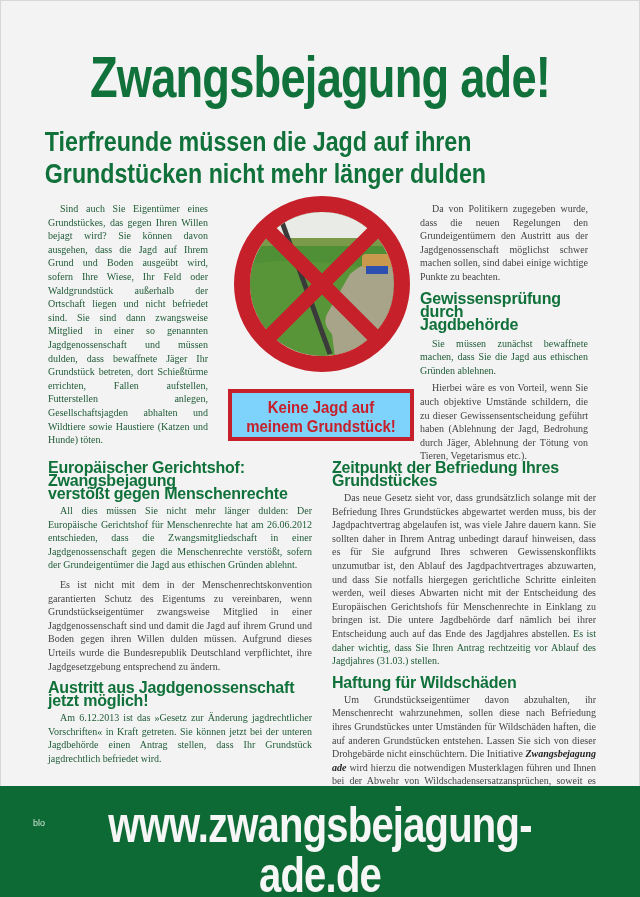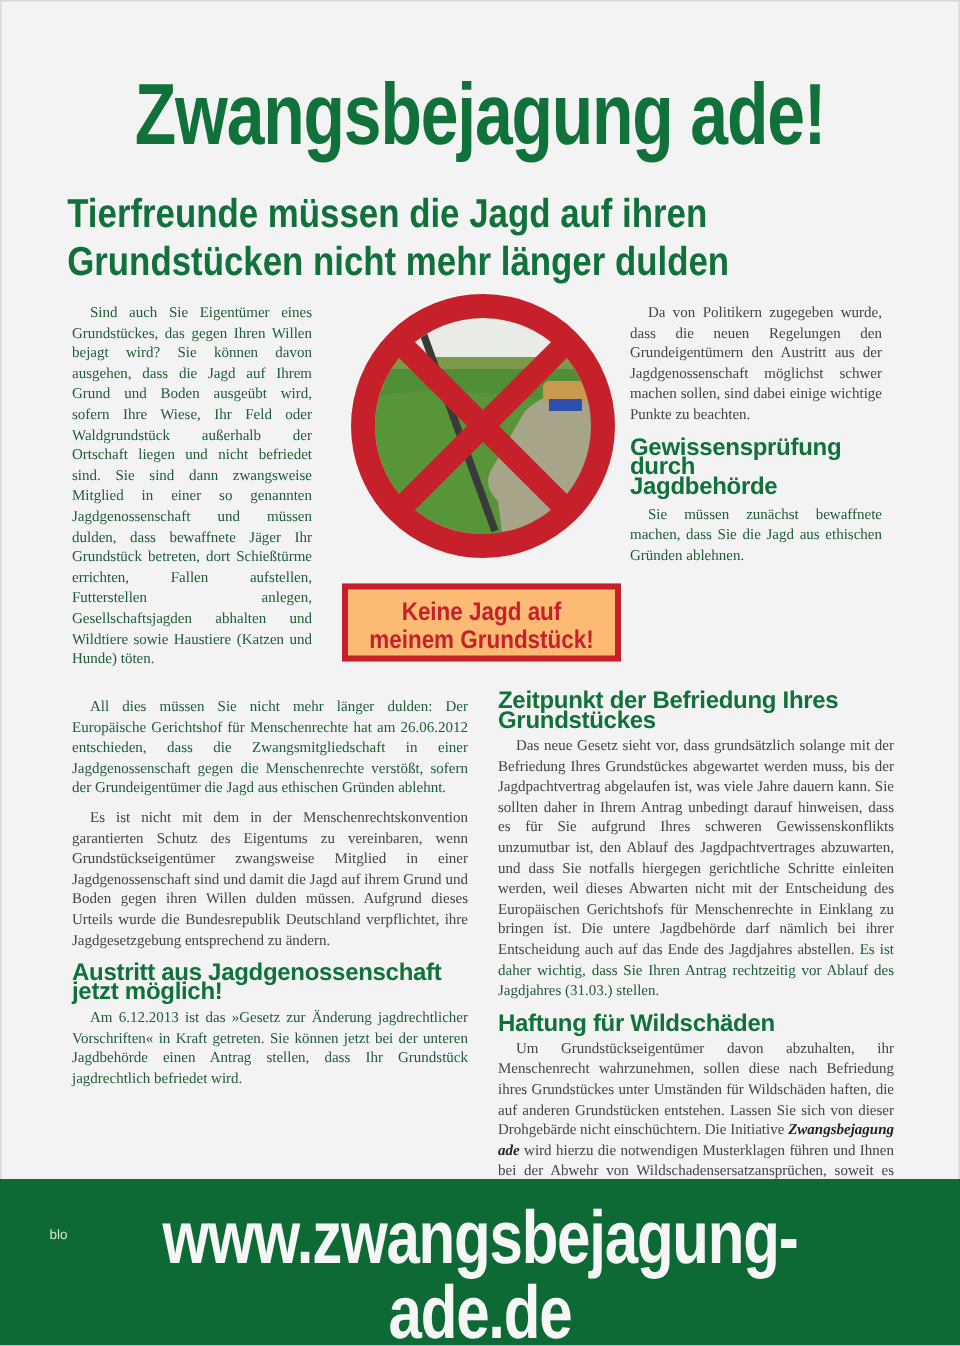--- a/index.html
+++ b/index.html
@@ -9,21 +9,21 @@
   .subtitle{position:absolute;left:0;top:126px;width:640px;font-family:"Liberation Sans",sans-serif;font-weight:bold;color:#10713a;font-size:27px;line-height:32px;}
   .subtitle span{display:block;transform:scaleX(0.86);transform-origin:center;}
   .txt{font-family:"Liberation Serif",serif;font-size:10px;line-height:13.6px;color:#2c3a30;text-align:justify;}
   .txt.green{color:#1f5b36;}
   .txt.grey{color:#444;}
   .txt p{margin:0;text-indent:12px;}
   .col-left-top{position:absolute;left:48px;top:202px;width:160px;}
   .col-right-top{position:absolute;left:420px;top:202px;width:168px;}
   .h2{font-family:"Liberation Sans",sans-serif;font-weight:bold;color:#10713a;font-size:16px;line-height:13px;text-align:left;letter-spacing:-0.2px;}
   .sign{position:absolute;left:232px;top:194px;width:180px;height:180px;}
-  .sign-label{position:absolute;left:228px;top:389px;width:186px;height:52px;border:4px solid #c6202a;box-sizing:border-box;background:#fdba74;text-align:center;font-family:"Liberation Sans",sans-serif;font-weight:bold;color:#c6202a;font-size:17px;line-height:19px;padding-top:5px;}
+  .sign-label{position:absolute;left:228px;top:389px;width:186px;height:52px;border:4px solid #c6202a;box-sizing:border-box;background:#7dd3fc;text-align:center;font-family:"Liberation Sans",sans-serif;font-weight:bold;color:#c6202a;font-size:17px;line-height:19px;padding-top:5px;}
   .sign-label span{display:block;transform:scaleX(0.88);}
   .sec-left{position:absolute;left:48px;top:461px;width:264px;}
   .sec-right{position:absolute;left:332px;top:461px;width:264px;}
   .footer{position:absolute;left:0;top:786px;width:640px;height:111px;background:#0e6a35;}
   .footer-url{position:absolute;left:0;top:14px;width:640px;text-align:center;font-family:"Liberation Sans",sans-serif;font-weight:bold;color:#f6f6f6;font-size:50px;line-height:1;transform:scaleX(0.8);transform-origin:center;letter-spacing:-1px;}
   .watermark{position:absolute;left:33px;top:32px;font-family:"Liberation Sans",sans-serif;font-size:9px;color:#cfe5d6;}
   .mt6{margin-top:6px;}
   .mt4{margin-top:4px;}
   .mt8{margin-top:8px;}
   .bold{font-weight:bold;}
@@ -76,23 +76,30 @@
   <div class="txt grey">
       <p>Da von Politikern zugegeben wurde, dass die neuen Regelungen den Grundeigentümern den Austritt aus der Jagdgenossenschaft möglichst schwer machen sollen, sind dabei einige wichtige Punkte zu beachten.</p>
     </div>
   <div class="h2 mt8">
     <div>Gewissensprüfung durch</div>
     <div>Jagdbehörde</div>
   </div>
   <div class="txt green mt6">
       <p>Sie müssen zunächst bewaffnete machen, dass Sie die Jagd aus ethischen Gründen ablehnen.</p>
     </div>
+  <div class="txt grey mt4">
+      <p>Hierbei wäre es von Vorteil, wenn Sie auch objektive Umstände schildern, die zu dieser Gewissensentscheidung geführt haben (Ablehnung der Jagd, Bedrohung durch Jäger, Ablehnung der Tötung von Tieren, Vegetarismus etc.).</p>
+    </div>
 </div>
 
 <div class="sec-left">
+  <div class="h2">
+    <div>Europäischer Gerichtshof: Zwangsbejagung</div>
+    <div>verstößt gegen Menschenrechte</div>
+  </div>
   <div class="txt green mt4">
       <p>All dies müssen Sie nicht mehr länger dulden: Der Europäische Gerichtshof für Menschenrechte hat am 26.06.2012 entschieden, dass die Zwangsmitgliedschaft in einer Jagdgenossenschaft gegen die Menschenrechte verstößt, sofern der Grundeigentümer die Jagd aus ethischen Gründen ablehnt.</p>
     </div>
   <div class="txt grey mt6">
       <p>Es ist nicht mit dem in der Menschenrechtskonvention garantierten Schutz des Eigentums zu vereinbaren, wenn Grundstückseigentümer zwangsweise Mitglied in einer Jagdgenossenschaft sind und damit die Jagd auf ihrem Grund und Boden gegen ihren Willen dulden müssen. Aufgrund dieses Urteils wurde die Bundesrepublik Deutschland verpflichtet, ihre Jagdgesetzgebung entsprechend zu ändern.</p>
     </div>
   <div class="h2 mt8">Austritt aus Jagdgenossenschaft jetzt möglich!</div>
   <div class="txt green mt4">
       <p>Am 6.12.2013 ist das »Gesetz zur Änderung jagdrechtlicher Vorschriften« in Kraft getreten. Sie können jetzt bei der unteren Jagdbehörde einen Antrag stellen, dass Ihr Grundstück jagdrechtlich befriedet wird.</p>
     </div>

